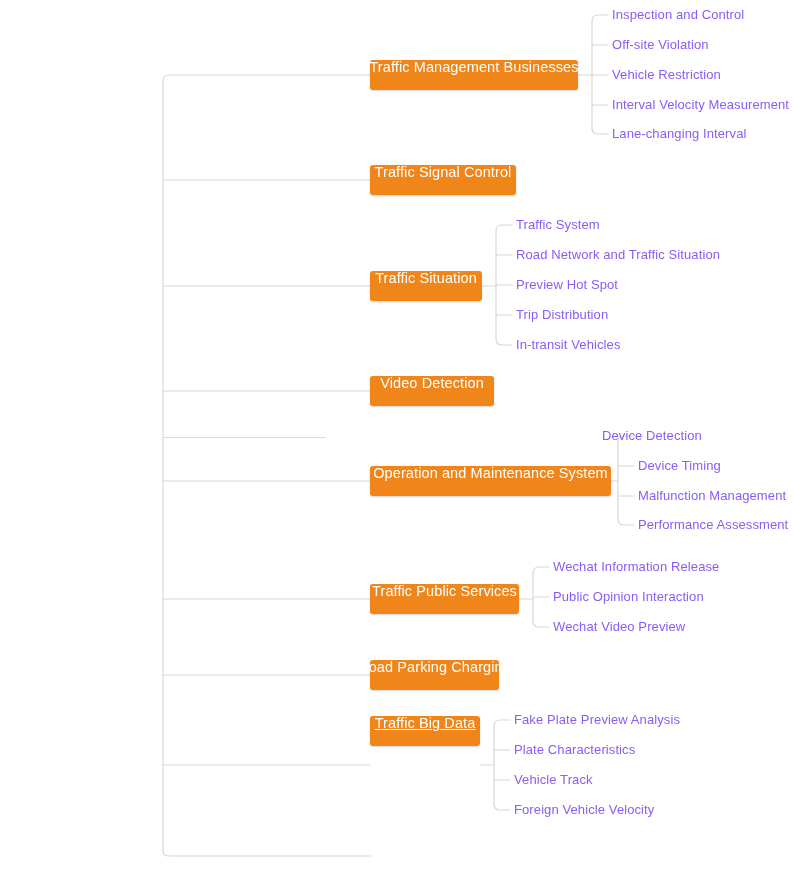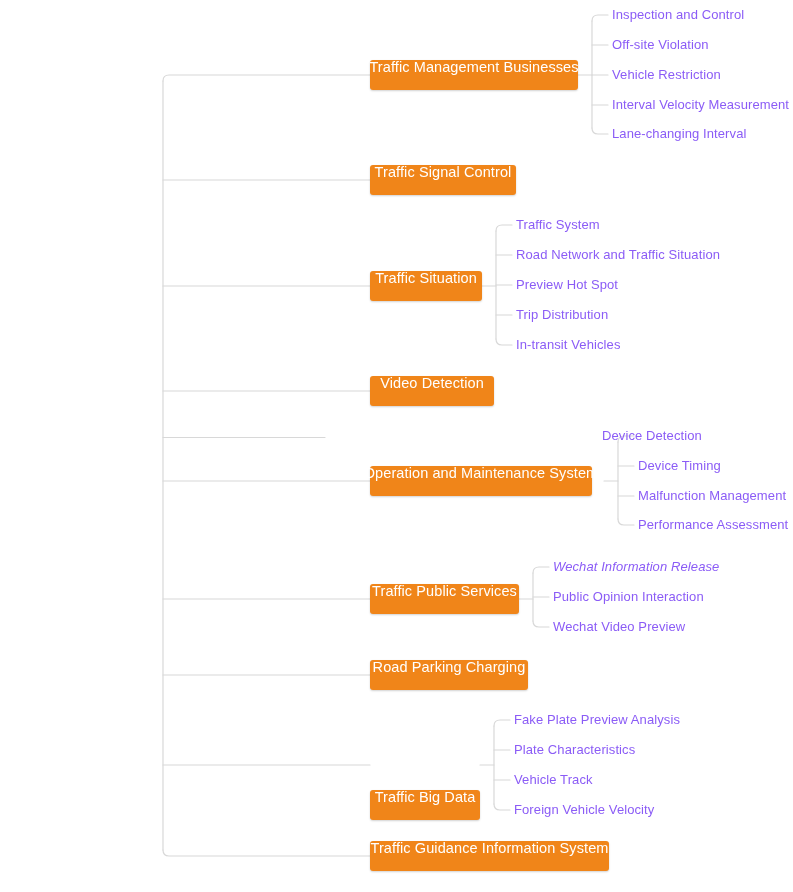--- a/index.html
+++ b/index.html
@@ -124,39 +124,36 @@
       <span>Traffic Situation</span>
     </div>
     <div class="leaf" style="left: 516px; top: 218px;">Traffic System</div>
     <div class="leaf" style="left: 516px; top: 248px;">Road Network and Traffic Situation</div>
     <div class="leaf" style="left: 516px; top: 278px;">Preview Hot Spot</div>
     <div class="leaf" style="left: 516px; top: 308px;">Trip Distribution</div>
     <div class="leaf" style="left: 516px; top: 338px;">In-transit Vehicles</div>
     <div class="node node-branch" style="left: 370px; top: 376px; width: 124px;">
       <span>Video Detection</span>
     </div>
-    <div class="node node-branch" style="left: 370px; top: 466px; width: 222px;">
+    <div class="node node-branch" style="left: 370px; top: 466px; width: 241px;">
       <span>Operation and Maintenance System</span>
     </div>
     <div class="leaf" style="left: 602px; top: 429px;">Device Detection</div>
     <div class="leaf" style="left: 638px; top: 459px;">Device Timing</div>
     <div class="leaf" style="left: 638px; top: 489px;">Malfunction Management</div>
     <div class="leaf" style="left: 638px; top: 518px;">Performance Assessment</div>
     <div class="node node-branch" style="left: 370px; top: 584px; width: 149px;">
       <span>Traffic Public Services</span>
     </div>
-    <div class="leaf" style="left: 553px; top: 560px; font-style: italic;">Wechat Information Release</div>
+    <div class="leaf" style="left: 553px; top: 560px;">Wechat Information Release</div>
     <div class="leaf" style="left: 553px; top: 590px;">Public Opinion Interaction</div>
     <div class="leaf" style="left: 553px; top: 620px;">Wechat Video Preview</div>
-    <div class="node node-branch" style="left: 370px; top: 660px; width: 158px;">
+    <div class="node node-branch" style="left: 370px; top: 660px; width: 129px;">
       <span>Road Parking Charging</span>
     </div>
-    <div class="node node-branch" style="left: 370px; top: 790px; width: 110px;">
+    <div class="node node-branch" style="left: 370px; top: 716px; width: 110px; text-decoration: underline;">
       <span>Traffic Big Data</span>
     </div>
     <div class="leaf" style="left: 514px; top: 713px;">Fake Plate Preview Analysis</div>
     <div class="leaf" style="left: 514px; top: 743px;">Plate Characteristics</div>
     <div class="leaf" style="left: 514px; top: 773px;">Vehicle Track</div>
     <div class="leaf" style="left: 514px; top: 803px;">Foreign Vehicle Velocity</div>
-    <div class="node node-branch" style="left: 370px; top: 841px; width: 239px;">
-      <span>Traffic Guidance Information System</span>
-    </div>
   </div>
 
 </body></html>

